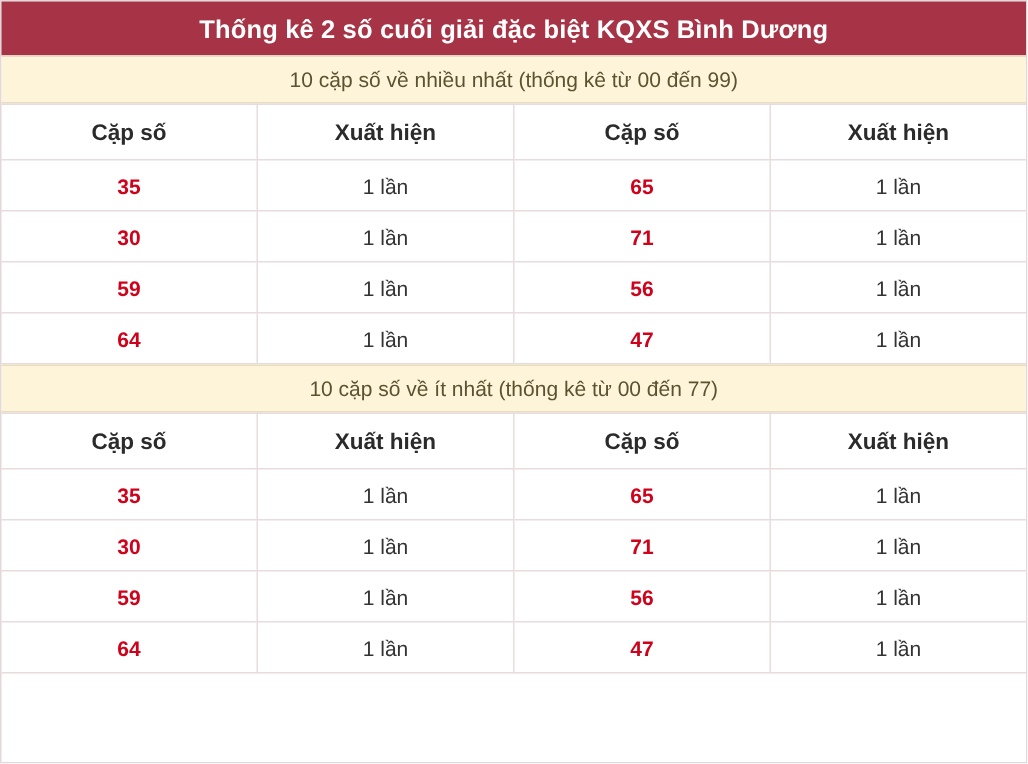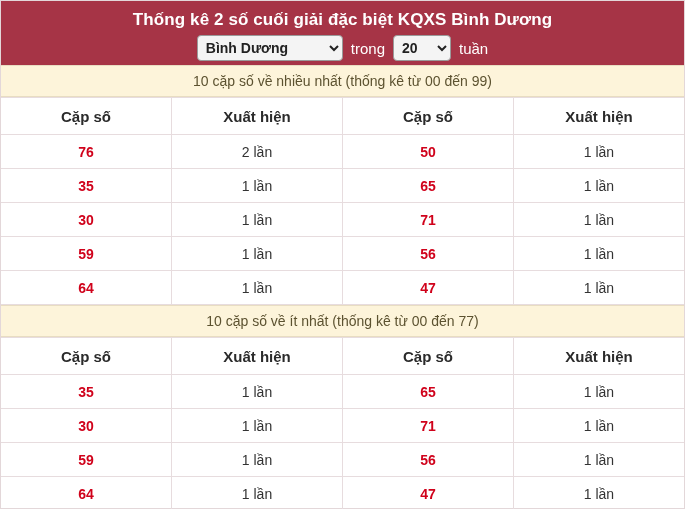--- a/index.html
+++ b/index.html
@@ -112,50 +112,34 @@
   table tr > *:first-child { border-left: none; }
   table tr > *:last-child { border-right: none; }
 </style>
 </head>
 <body>
 
 <div class="page">
 
   <div class="header">
     <div class="header-title">Thống kê 2 số cuối giải đặc biệt KQXS Bình Dương</div>
-    <div class="header-controls">
-      <select class="province">
-        <option>Bình Dương</option>
-      </select>
-      <span class="label-text">trong</span>
-      <select class="weeks">
-        <option>20</option>
-      </select>
-      <span class="label-text">tuần</span>
-    </div>
   </div>
 
   <div class="section-banner">10 cặp số về nhiều nhất (thống kê từ 00 đến 99)</div>
   <table>
     <thead>
       <tr>
         <th class="col-a">Cặp số</th>
         <th class="col-b">Xuất hiện</th>
         <th class="col-c">Cặp số</th>
         <th class="col-d">Xuất hiện</th>
       </tr>
     </thead>
     <tbody>
       <tr>
-        <td class="pair">76</td>
-        <td class="count">2 lần</td>
-        <td class="pair">50</td>
-        <td class="count">1 lần</td>
-      </tr>
-      <tr>
         <td class="pair">35</td>
         <td class="count">1 lần</td>
         <td class="pair">65</td>
         <td class="count">1 lần</td>
       </tr>
       <tr>
         <td class="pair">30</td>
         <td class="count">1 lần</td>
         <td class="pair">71</td>
         <td class="count">1 lần</td>

